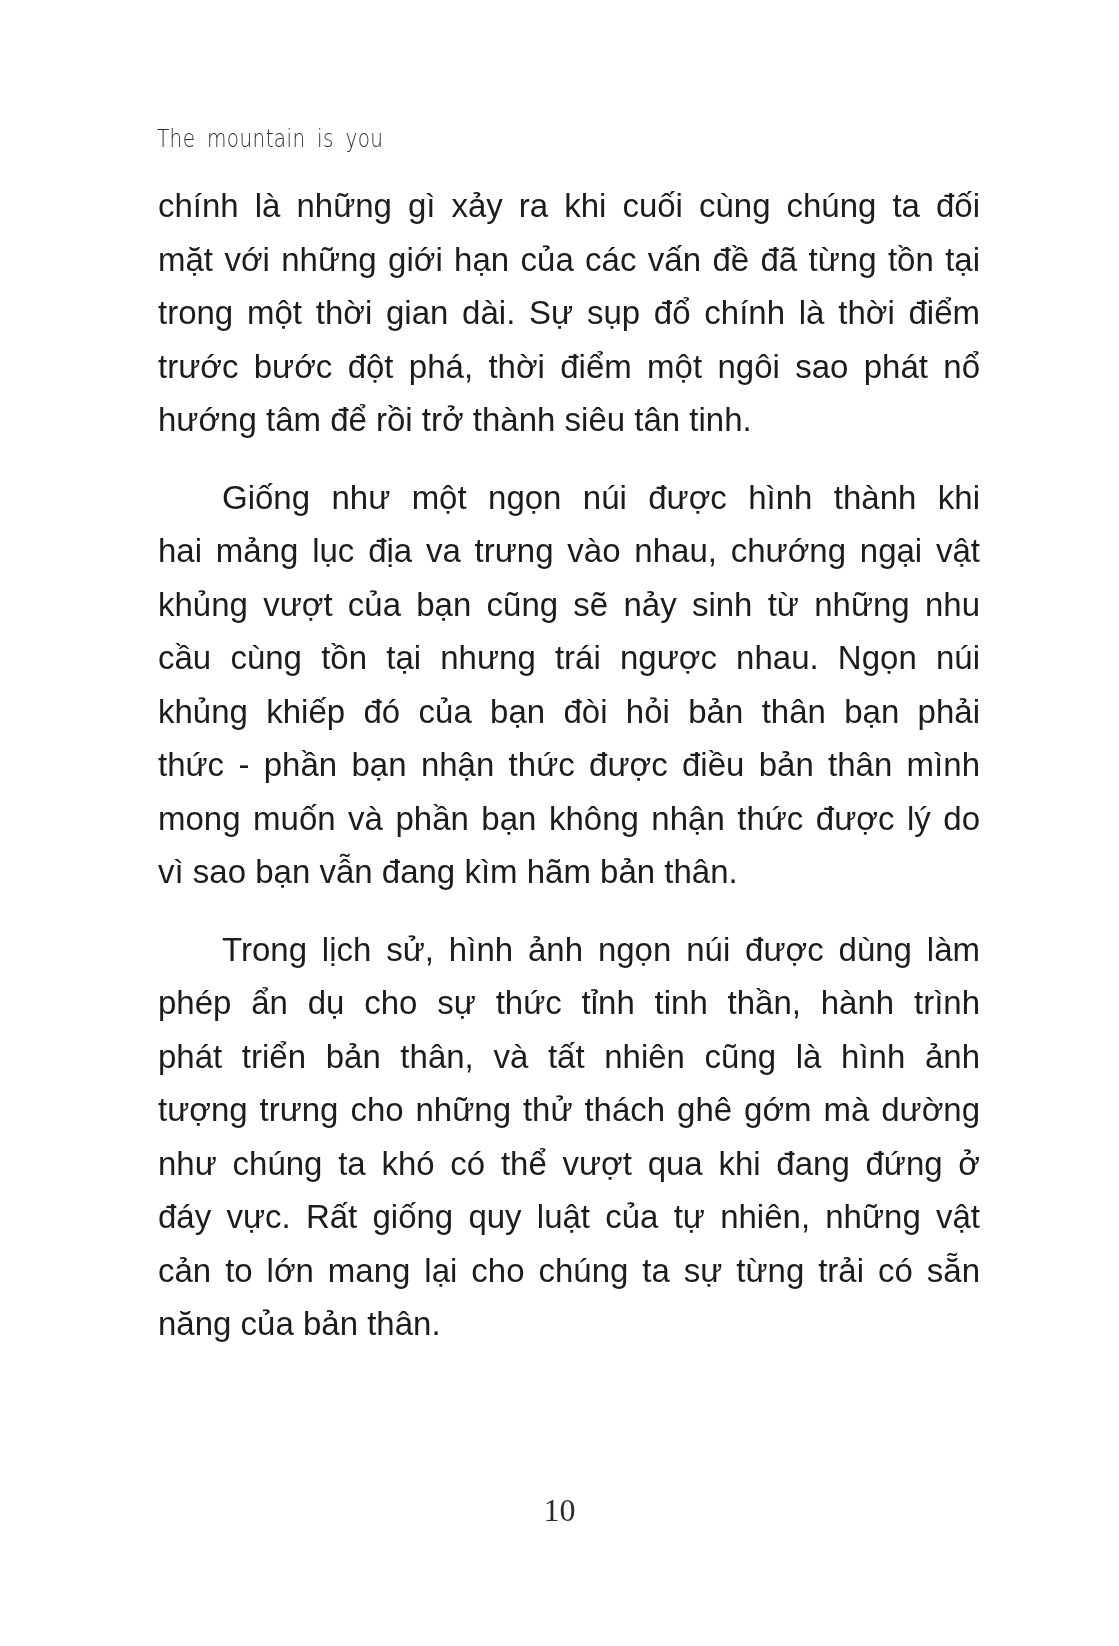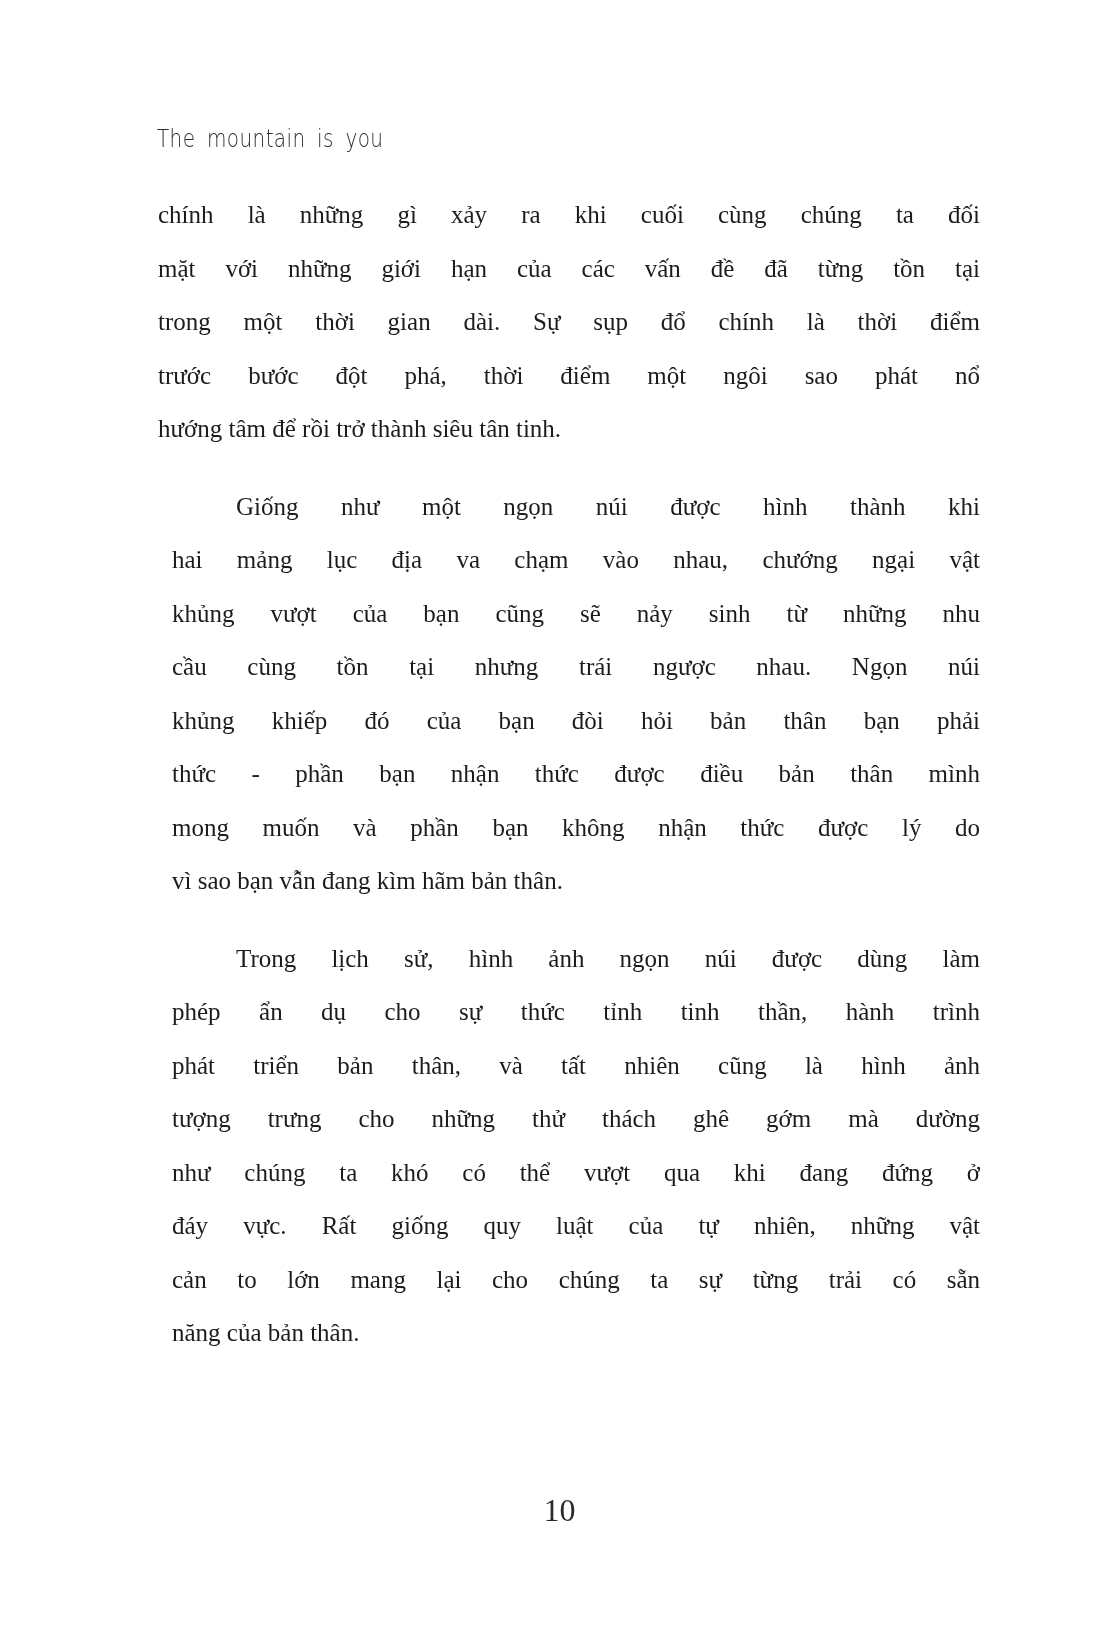--- a/index.html
+++ b/index.html
@@ -28,28 +28,28 @@
     letter-spacing: 0.5px;
     word-spacing: 6px;
     color: #2e2e2e;
     transform: scaleX(0.80);
     transform-origin: 0 50%;
     white-space: nowrap;
   }
   .body-text {
     position: absolute;
     left: 158px;
-    top: 188px;
+    top: 179px;
     width: 822px;
-    font-family: Liberation Serif, serif;
-    font-size: 25px;
+    font-family: Liberation Sans, sans-serif;
+    font-size: 33px;
     line-height: 53.5px;
     color: var(--text, #1c1c1c);
   }
-  .paragraph + .paragraph { margin-top: 24px; margin-left: 14px; }
+  .paragraph + .paragraph { margin-top: 24px; }
   .line {
     height: 53.5px;
     overflow: hidden;
     text-align: justify;
     text-align-last: justify;
   }
   .line.last {
     text-align: left;
     text-align-last: left;
   }
@@ -74,21 +74,21 @@
   <div class="body-text">
       <div class="paragraph">
         <div class="line first">chính là những gì xảy ra khi cuối cùng chúng ta đối</div>
         <div class="line">mặt với những giới hạn của các vấn đề đã từng tồn tại</div>
         <div class="line">trong một thời gian dài. Sự sụp đổ chính là thời điểm</div>
         <div class="line">trước bước đột phá, thời điểm một ngôi sao phát nổ</div>
         <div class="line last">hướng tâm để rồi trở thành siêu tân tinh.</div>
       </div>
       <div class="paragraph indented">
         <div class="line first">Giống như một ngọn núi được hình thành khi</div>
-        <div class="line">hai mảng lục địa va chạm vào nhau, chướng ngại vật</div>
+        <div class="line">hai mảng lục địa va trưng vào nhau, chướng ngại vật</div>
         <div class="line">khủng vượt của bạn cũng sẽ nảy sinh từ những nhu</div>
         <div class="line">cầu cùng tồn tại nhưng trái ngược nhau. Ngọn núi</div>
         <div class="line">khủng khiếp đó của bạn đòi hỏi bản thân bạn phải</div>
         <div class="line">thức - phần bạn nhận thức được điều bản thân mình</div>
         <div class="line">mong muốn và phần bạn không nhận thức được lý do</div>
         <div class="line last">vì sao bạn vẫn đang kìm hãm bản thân.</div>
       </div>
       <div class="paragraph indented">
         <div class="line first">Trong lịch sử, hình ảnh ngọn núi được dùng làm</div>
         <div class="line">phép ẩn dụ cho sự thức tỉnh tinh thần, hành trình</div>

